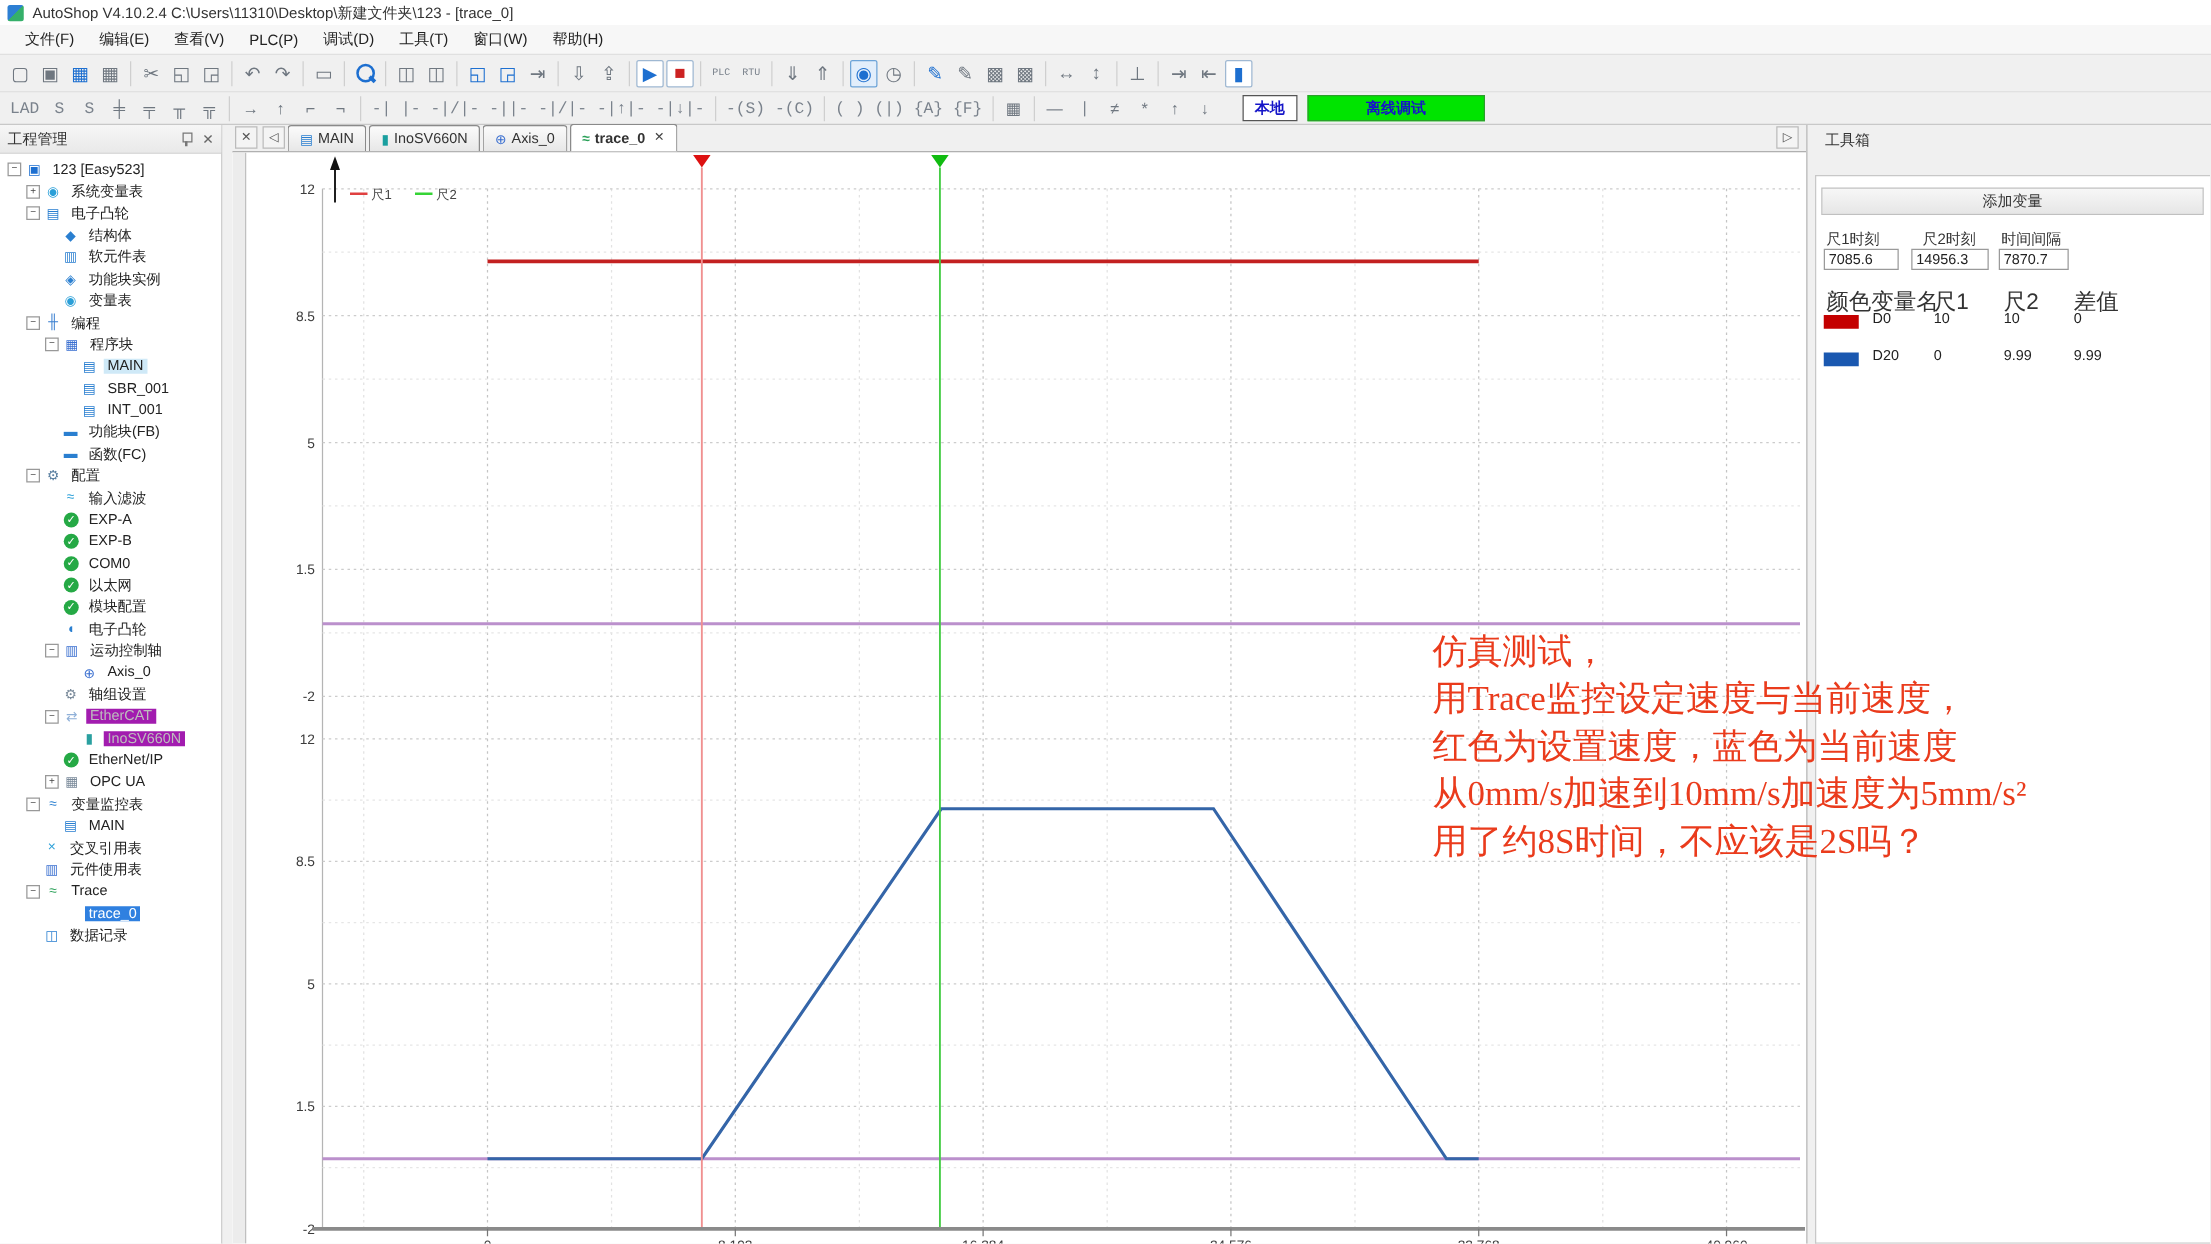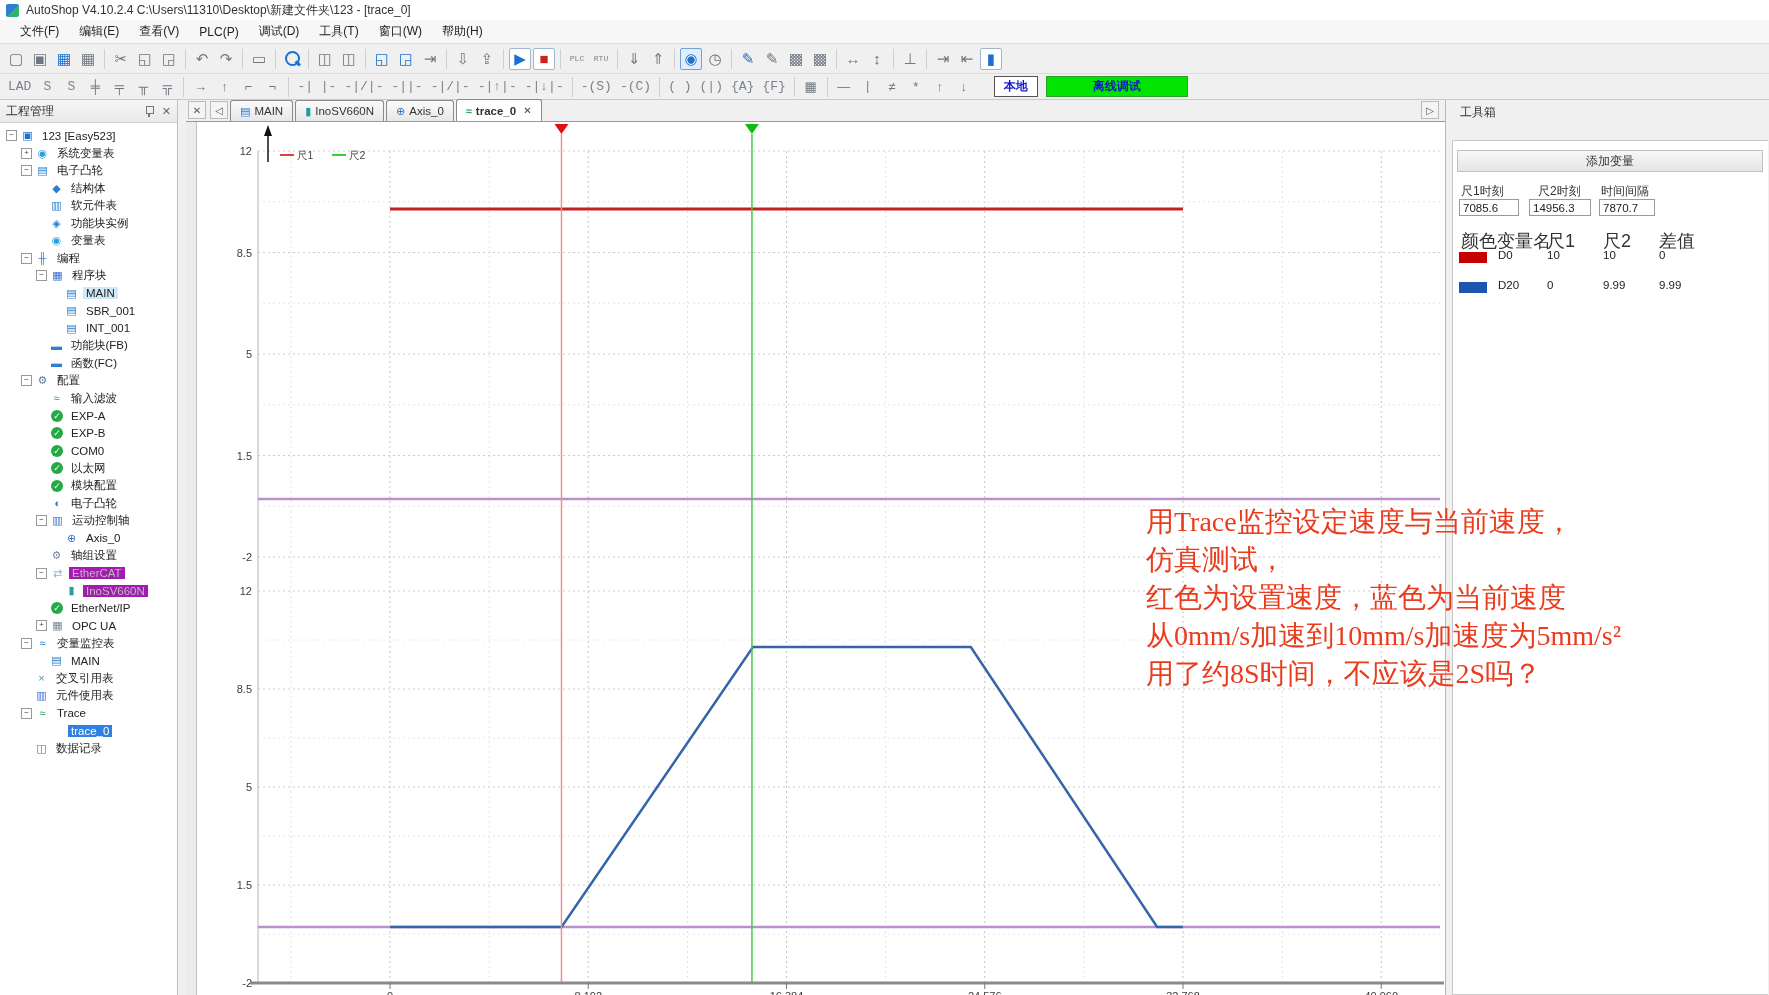--- a/index.html
+++ b/index.html
@@ -507,18 +507,18 @@
           <span class="c1">D20</span>
           <span class="c2">0</span>
           <span class="c3">9.99</span>
           <span class="c4">9.99</span>
         </div>
       </div>
   </div>
 </div>
 
 <div id="annotation" style="color: rgb(234, 59, 28);">
+    <div>仿真测试，</div>
     <div>用Trace监控设定速度与当前速度，</div>
-    <div>仿真测试，</div>
     <div>红色为设置速度，蓝色为当前速度</div>
     <div>从0mm/s加速到10mm/s加速度为5mm/s²</div>
     <div>用了约8S时间，不应该是2S吗？</div>
   </div>
 
 </body></html>

